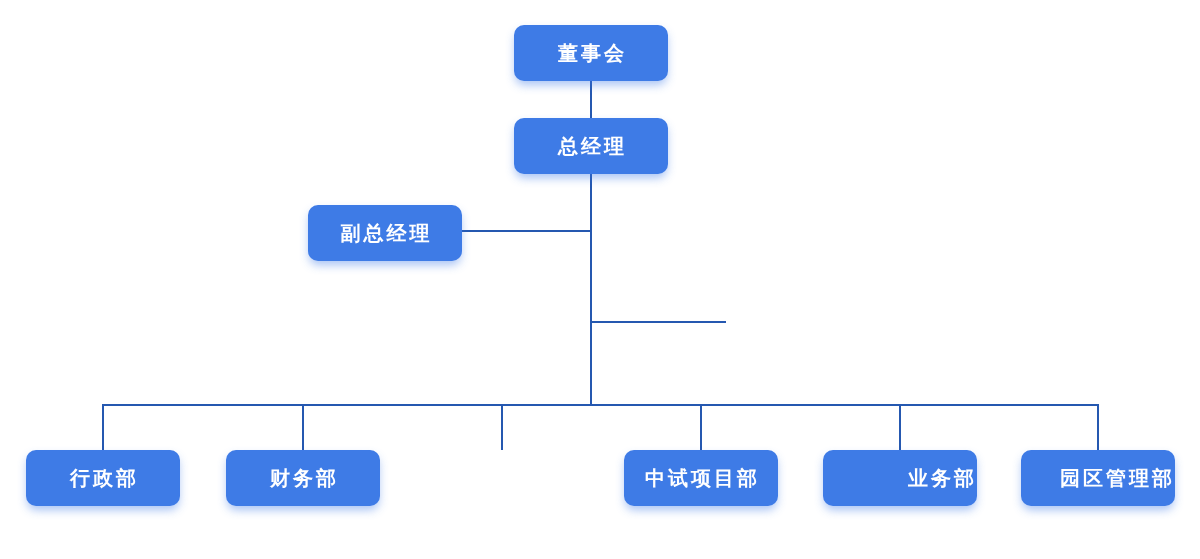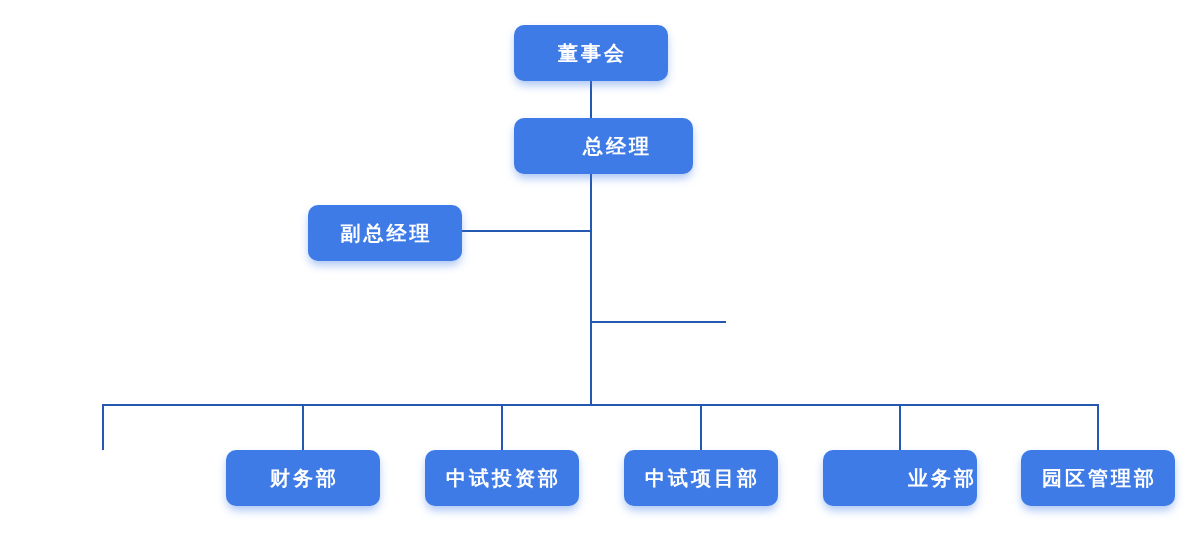--- a/index.html
+++ b/index.html
@@ -48,29 +48,29 @@
   #l-bus           { left: 102px; top: 404px; width: 997px; }
   #l-drop-1 { left: 102px;  top: 404px; height: 46px; }
   #l-drop-2 { left: 302px;  top: 404px; height: 46px; }
   #l-drop-3 { left: 501px;  top: 404px; height: 46px; }
   #l-drop-4 { left: 700px;  top: 404px; height: 46px; }
   #l-drop-5 { left: 899px;  top: 404px; height: 46px; }
   #l-drop-6 { left: 1097px; top: 404px; height: 46px; }
 
   
   #n-board     { left: 514px;  top: 25px; }
-  #n-gm        { left: 514px;  top: 118px; padding-left: 25px; }
+  #n-gm        { left: 514px;  top: 118px; }
   #n-deputy    { left: 308px;  top: 205px; }
   #n-assistant { left: 726px;  top: 293px; }
   #n-admin     { left: 26px;   top: 450px; }
   #n-finance   { left: 226px;  top: 450px; }
   #n-pinvest   { left: 425px;  top: 450px; }
   #n-pproject  { left: 624px;  top: 450px; }
   #n-business  { left: 823px;  top: 450px; justify-content: flex-end; }
-  #n-park      { left: 1021px; top: 450px; }
+  #n-park      { left: 1021px; top: 450px; justify-content: flex-end; }
 </style>
 </head>
 <body style="--background: #FFFFFF; --node-fill: #3E7BE6; --node-text: #FFFFFF; --connector: #2558B0; --node-glow: rgba(62,123,230,0.45);">
 
 <div class="canvas">
 
   <div class="line vline" id="l-board-gm"></div>
   <div class="line vline" id="l-trunk"></div>
   <div class="line hline" id="l-deputy"></div>
   <div class="line hline" id="l-assistant"></div>
@@ -88,28 +88,28 @@
 
   <div class="node" id="n-gm">
     <span class="node-label">总经理</span>
   </div>
 
   <div class="node" id="n-deputy">
     <span class="node-label">副总经理</span>
   </div>
 
 
+  <div class="node" id="n-admin">
+    <span class="node-label">行政部</span>
+  </div>
 
   <div class="node" id="n-finance">
     <span class="node-label">财务部</span>
   </div>
 
-  <div class="node" id="n-pinvest">
-    <span class="node-label">中试投资部</span>
-  </div>
 
   <div class="node" id="n-pproject">
     <span class="node-label">中试项目部</span>
   </div>
 
   <div class="node" id="n-business">
     <span class="node-label">业务部</span>
   </div>
 
   <div class="node" id="n-park">

